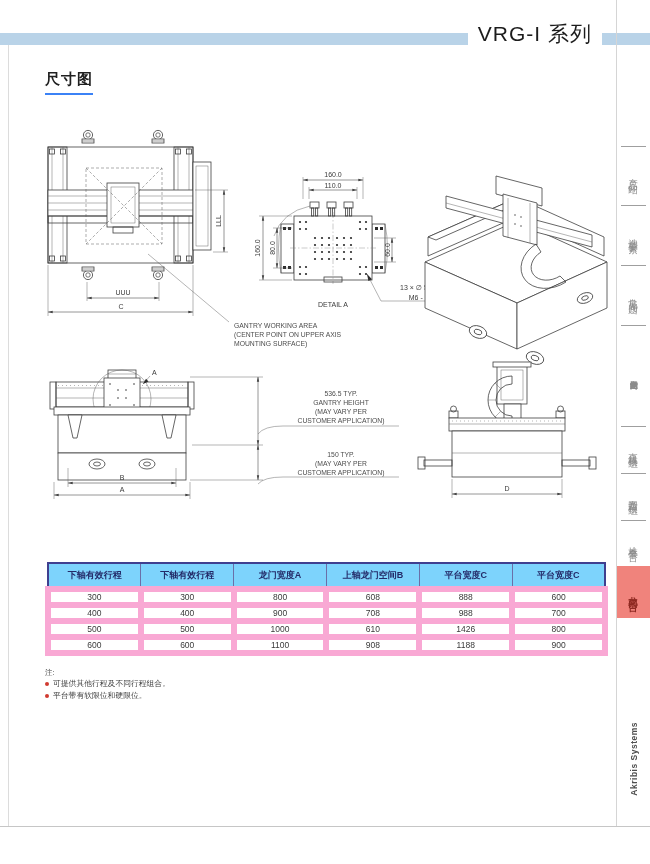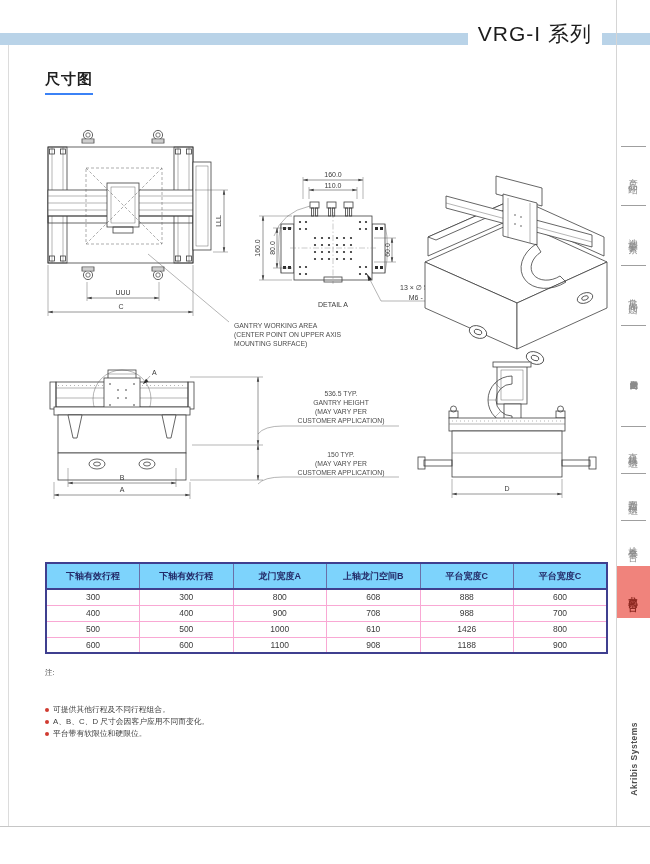--- a/index.html
+++ b/index.html
@@ -21,25 +21,25 @@
   .dash{ fill:none; stroke:#5a5a5a; stroke-width:0.5; stroke-dasharray:3 2; }
   .cl  { fill:none; stroke:#7a7a7a; stroke-width:0.4; stroke-dasharray:6 2 1.5 2; }
   .dim { fill:none; stroke:#3f3f3f; stroke-width:0.55; marker-start:url(#arr); marker-end:url(#arr); }
   svg text { fill:#3a3a3a; font-size:6.5px; }
   svg .lbl { font-size:7px; }
   svg .ann { fill:#4c4c4c; font-size:6.8px; }
 
   .table-wrap { position:absolute; left:45px; top:562px; width:563px; }
   table { width:100%; border-collapse:collapse; table-layout:fixed; border:2px solid #3f3f8f; }
   th { background:#7dd3fc; color:#232a68; font-size:9px; font-weight:bold; height:26px; border:1px solid #6a6fa8; border-bottom:2px solid #3f3f8f; }
-  td { font-size:8.5px; color:#3a3a3a; text-align:center; height:16px; border:1px solid #f9a8d4; background:#fff; }
+  td { font-size:8.5px; color:#3a3a3a; text-align:center; height:16px; border:6px solid #f9a8d4; background:#fff; }
 
   .notes { position:absolute; left:45px; top:667px; width:420px; }
   .notes .nlabel { font-size:7.5px; color:#3c3c3c; line-height:11px; }
-  .notes ul { list-style:none;margin-top:26px; }
+  .notes ul { list-style:none; }
   .notes li { display:flex; align-items:flex-start; line-height:12px; font-size:7.8px; color:#3c3c3c; }
   .notes .dot { width:4px; height:4px; border-radius:50%; background:#d03a30; margin:4px 4px 0 0; flex:0 0 auto; }
 
   .sidebar { position:absolute; right:0; top:0; width:34px; height:826px; border-left:1px solid #d5d5d5; }
   .tab-div { position:absolute; left:4px; width:25px; height:1px; background:#9f9f9f; }
   .side-tab { position:absolute; left:0; width:34px; writing-mode:vertical-lr; text-align:center; line-height:33px; font-size:9.5px; letter-spacing:2px; color:#8c8c8c; cursor:pointer; }
   .side-tab.long { font-size:7.8px; letter-spacing:0; }
   .side-tab.active { background:#f0837c; color:#8f2a22; font-weight:bold; }
 
   .brand { position:absolute; right:11px; top:722px; writing-mode:vertical-rl; transform:rotate(180deg); font-size:8.5px; font-weight:bold; color:#4f4f4f; letter-spacing:0.5px; }
@@ -392,24 +392,20 @@
 
   <div class="notes">
     <div class="nlabel">注:</div>
     <ul>
         <li>
           <span class="dot"></span>
           <span>可提供其他行程及不同行程组合。</span>
         </li>
         <li>
           <span class="dot"></span>
-          <span>A、B、C、D 尺寸会因客户应用不同而变化。</span>
-        </li>
-        <li>
-          <span class="dot"></span>
           <span>平台带有软限位和硬限位。</span>
         </li>
       </ul>
   </div>
 
   <aside class="sidebar">
       <div class="tab-div" style="top: 146px;"></div>
       <div class="tab-div" style="top: 205px;"></div>
       <div class="tab-div" style="top: 265px;"></div>
       <div class="tab-div" style="top: 325px;"></div>

